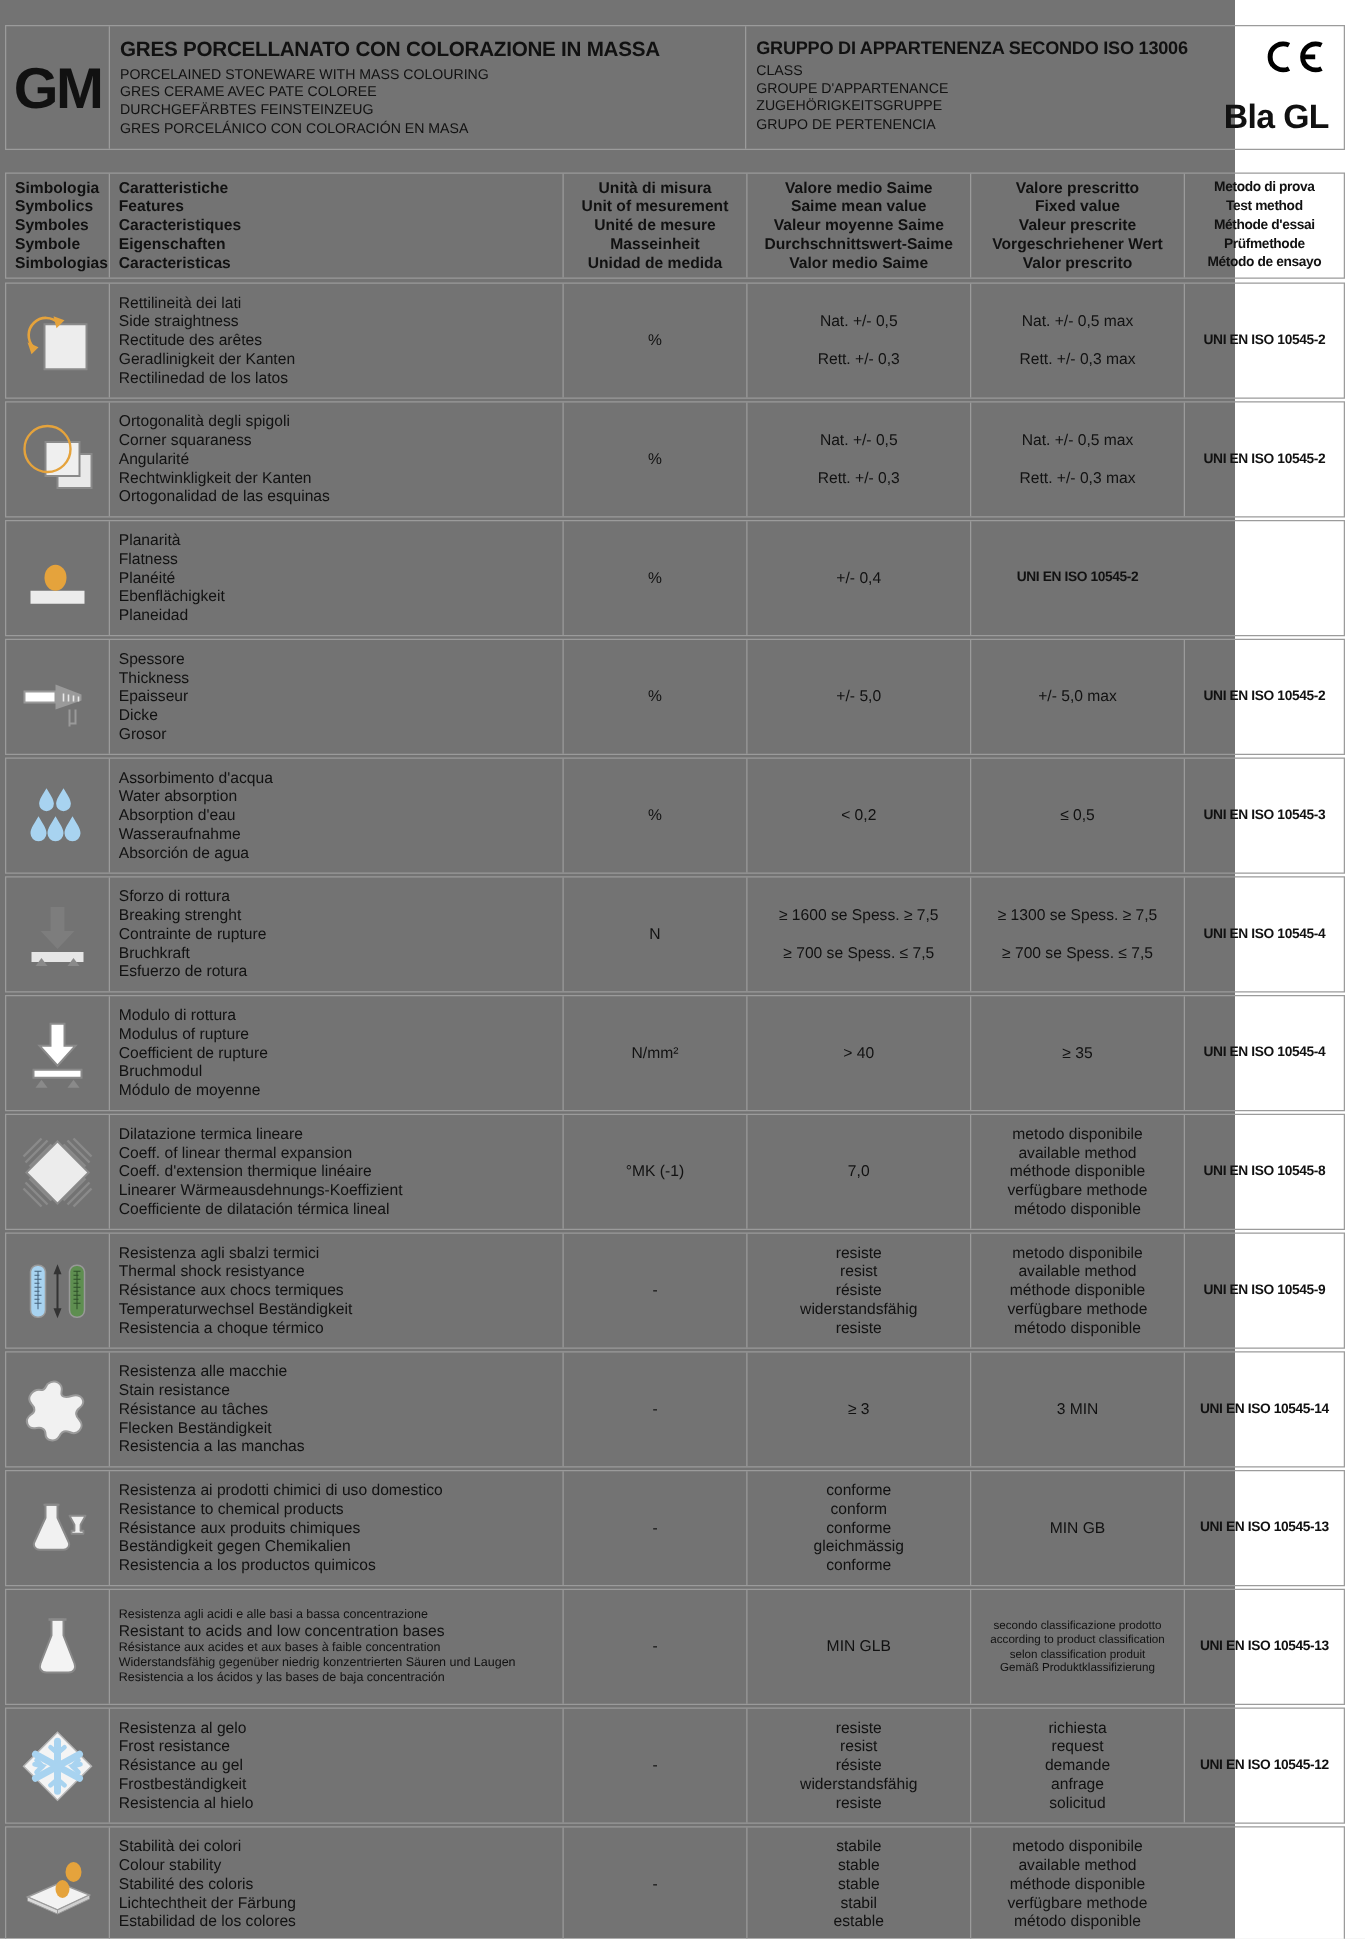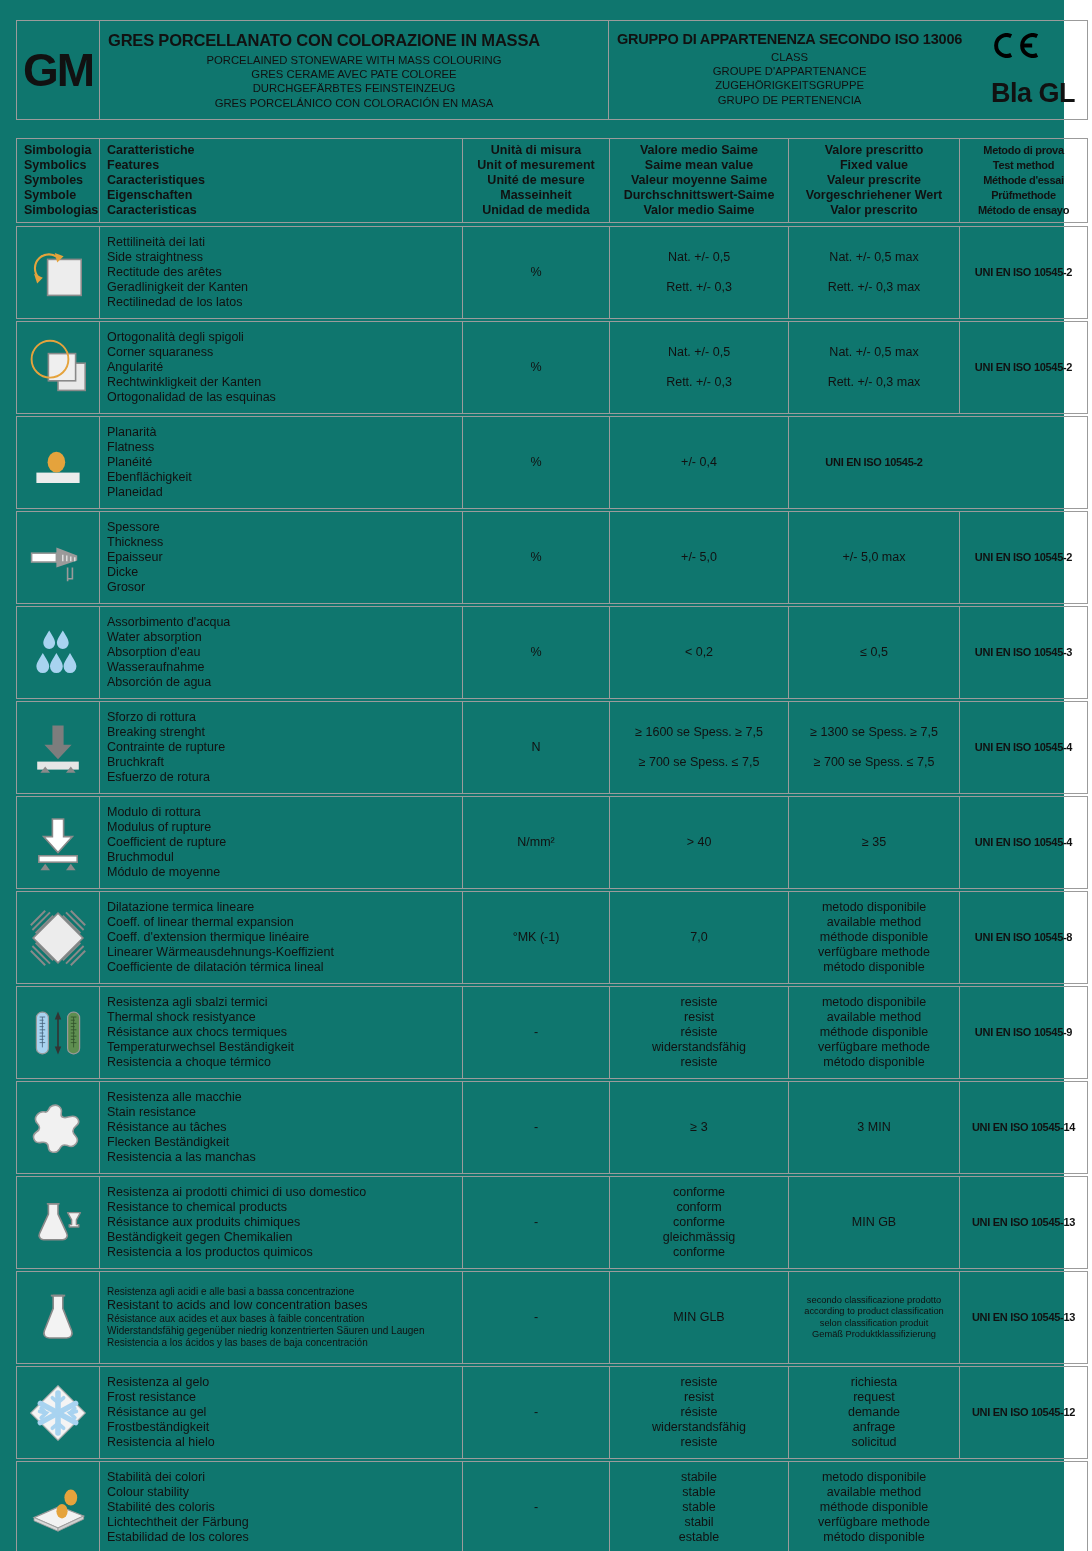--- a/index.html
+++ b/index.html
@@ -5,34 +5,34 @@
   :root{
     --border:#9b9b9b;
     --ink:#111;
     --accent:#E5A33C;
     --lblue:#A8D3F0;
     --green:#5E8E50;
     --gray:#8a8a8a;
   }
   html,body{margin:0;padding:0;background:#fff;}
   body{font-family:"Liberation Sans", sans-serif;color:var(--ink);-webkit-font-smoothing:antialiased;}
-  .sheet{position:relative;width:1064px;height:1551px;background:#0f766e;box-sizing:border-box;padding:20px 10px 0 16px;}
+  .sheet{position:relative;width:988px;height:1551px;background:#737373;box-sizing:border-box;padding:20px 10px 0 4px;}
 
   
   .header-row{display:flex;width:1072px;box-sizing:border-box;border:1px solid var(--border);height:100px;}
   .hbox{box-sizing:border-box;border-left:1px solid var(--border);height:100%;}
   .hbox:first-child{border-left:none;}
   .logo-box{width:82px;display:flex;align-items:center;justify-content:center;}
   .logo-box span{font-size:46px;font-weight:700;letter-spacing:-2px;}
   .title-box{width:509px;padding:10px 8px 6px 8px;}
   .class-box{width:479px;padding:10px 10px 6px 8px;display:flex;justify-content:space-between;}
   .box-title{font-weight:700;font-size:16.5px;letter-spacing:-0.2px;margin-bottom:3px;white-space:nowrap;}
   .class-box .box-title{font-size:14.5px;}
-  .box-subs .ln{font-size:11.3px;line-height:14.2px;font-weight:400;white-space:nowrap;text-align:center;}
-  .class-right{display:flex;flex-direction:column;justify-content:space-between;padding:2px 2px 4px 0;}
+  .box-subs .ln{font-size:11.3px;line-height:14.2px;font-weight:400;white-space:nowrap;}
+  .class-right{display:flex;flex-direction:column;align-items:flex-end;justify-content:space-between;padding:2px 2px 4px 0;}
   .class-code{font-size:27px;font-weight:700;letter-spacing:-0.5px;}
 
   
   .tbl{margin-top:18px;display:flex;flex-direction:column;gap:2px;}
   .row{width:1072px;box-sizing:border-box;border:1px solid var(--border);display:grid;
        grid-template-columns:82px 363px 147px 179px 171px 128px;height:93px;}
   .row.head{height:85px;margin-bottom:1px;}
   .cell{box-sizing:border-box;border-left:1px solid var(--border);display:flex;flex-direction:column;justify-content:center;overflow:hidden;}
   .cell:first-child{border-left:none;}
   .c-sym{align-items:center;}

